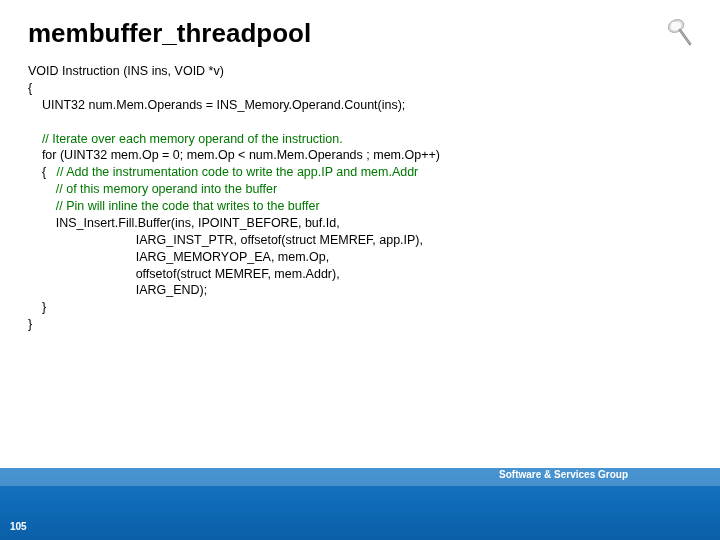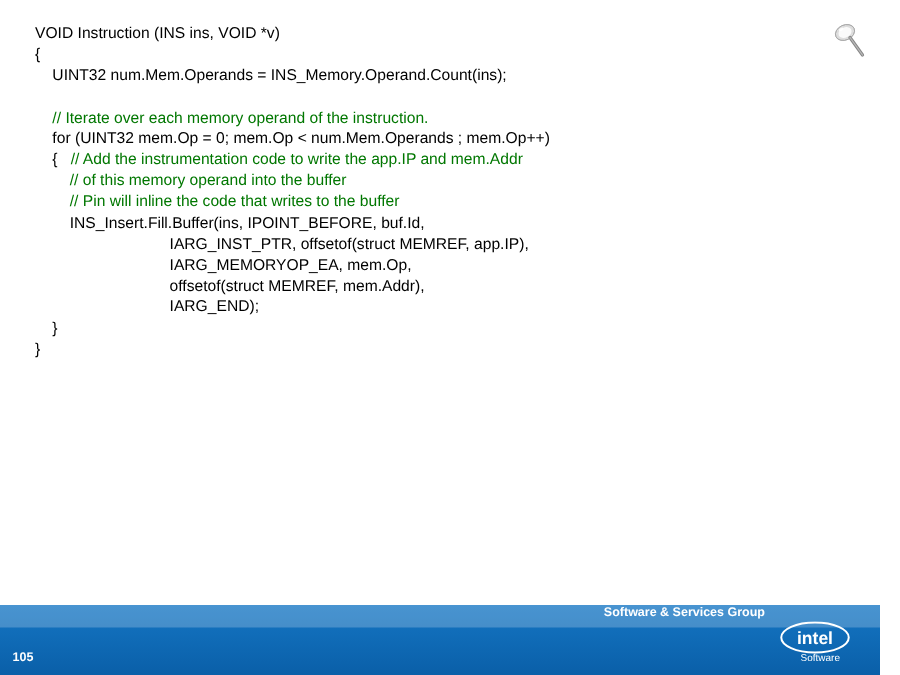--- a/index.html
+++ b/index.html
@@ -32,22 +32,22 @@
   .comment { color: #007700; }
 
   .pushpin {
     position: absolute;
     top: 6px; right: 20px;
     width: 44px; height: 44px;
   }
 
   .footer {
     position: absolute;
-    left: 0; right: 16px; bottom: 0;
-    height: 56px;
+    left: 0; right: 0; bottom: 0;
+    height: 72px;
     background: linear-gradient(180deg, #1576c4 0%, #0a5fa8 100%);
   }
   .footer-top {
     position: absolute; left: 0; right: 0; top: 0;
     height: 18px;
     background: rgba(255,255,255,0.22);
   }
   .footer-text {
     position: absolute;
     right: 92px; top: 1px;
@@ -76,20 +76,21 @@
     <svg viewBox="0 0 44 44">
       <ellipse cx="20" cy="20" rx="8" ry="6" fill="#ddd" stroke="#999" stroke-width="0.6" transform="rotate(-25 20 20)"></ellipse>
       <ellipse cx="20" cy="20" rx="5.5" ry="4" fill="#fafafa" transform="rotate(-25 20 20)"></ellipse>
       <path d="M 24 24 L 34 38" stroke="#888" stroke-width="2.6" stroke-linecap="round"></path>
       <path d="M 24 24 L 34 38" stroke="#bbb" stroke-width="1" stroke-linecap="round"></path>
       <ellipse cx="20" cy="20" rx="8" ry="6" fill="none" stroke="#aaa" stroke-width="0.4" transform="rotate(-25 20 20)"></ellipse>
       <ellipse cx="17" cy="17.5" rx="2" ry="1.3" fill="#fff" opacity="0.9" transform="rotate(-25 17 17.5)"></ellipse>
     </svg>
   </div>
 
+  <h1 class="title">membuffer_threadpool</h1>
 
   <div class="code"><span>VOID Instruction (INS ins, VOID *v)</span>
 <span>{</span>
 <span>    UINT32 num.Mem.Operands = INS_Memory.Operand.Count(ins);</span>
 <span></span>
 <span class="comment">    // Iterate over each memory operand of the instruction.</span>
 <span>    for (UINT32 mem.Op = 0; mem.Op &lt; num.Mem.Operands ; mem.Op++)</span>
 <span>    {   </span><span class="comment">// Add the instrumentation code to write the app.IP and mem.Addr</span>
 <span class="comment">        // of this memory operand into the buffer</span>
 <span class="comment">        // Pin will inline the code that writes to the buffer</span>
@@ -100,20 +101,13 @@
 <span>                               IARG_END);</span>
 <span>    }</span>
 <span>}</span></div>
 
 </div>
 
 <div class="footer">
   <div class="footer-top"></div>
   <div class="footer-text">Software &amp; Services Group</div>
   <div class="slide-num">105</div>
-  <div class="intel-logo">
-    <svg width="64" height="34" viewBox="0 0 64 34">
-      <ellipse cx="28" cy="13" rx="27" ry="12" fill="none" stroke="#fff" stroke-width="1.6"></ellipse>
-      <text x="28" y="18" text-anchor="middle" fill="#fff" font-family="Arial" font-size="14" font-weight="bold">intel</text>
-      <text x="48" y="32" text-anchor="end" fill="#fff" font-family="Arial" font-size="8">Software</text>
-    </svg>
-  </div>
 </div>
 
 </body></html>

